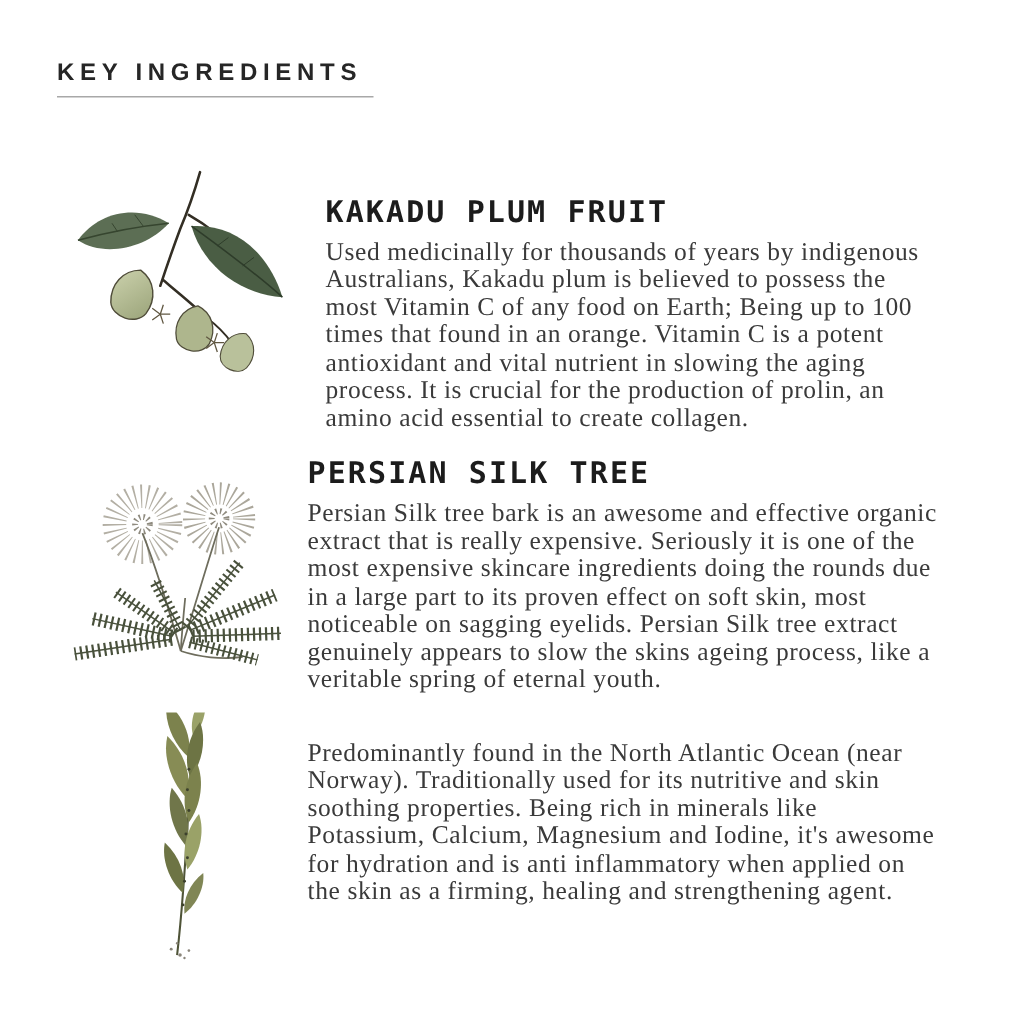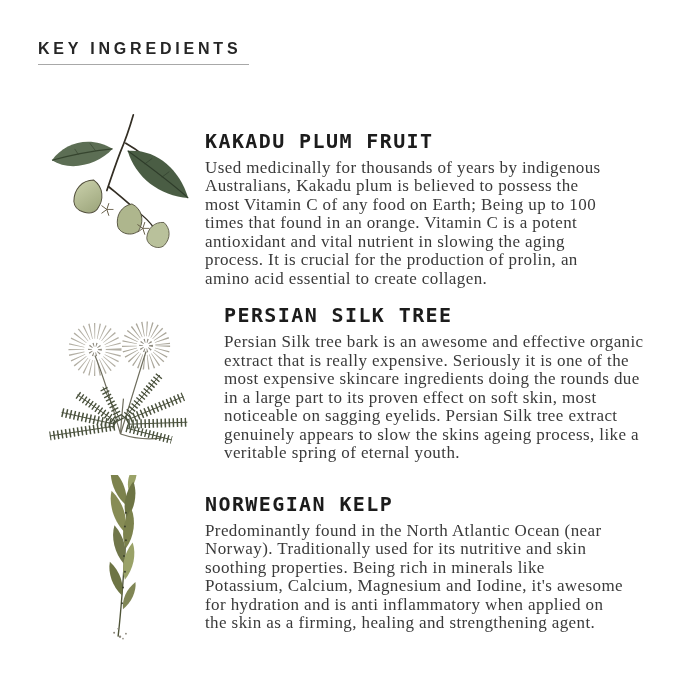--- a/index.html
+++ b/index.html
@@ -54,22 +54,22 @@
   }
   .body {
     font-size: 17px;
     line-height: 18.5px;
     letter-spacing: 0.4px;
     color: #3a3a3a;
     margin: 0;
     white-space: pre-line;
   }
   .section-1 { margin-top: 46px; }
-  .section-1 .text-col { margin-top: 19px; }
-  .section-2 { margin-top: 16px; gap: 19px; }
+  .section-1 .text-col { margin-top: 19px; margin-left: 12px; }
+  .section-2 { margin-top: 16px; }
   .section-2 .icon-col { margin-top: 6px; }
   .section-3 { margin-top: 12px; }
   .section-3 .text-col { margin-top: 18px; }
 </style>
 </head>
 <body>
 
 <div class="page">
 
   <h1 class="heading">KEY INGREDIENTS</h1>
@@ -224,21 +224,20 @@
         <g fill="#8a857a">
           <circle cx="52" cy="160" r="1"></circle>
             <circle cx="58" cy="164" r="1.2"></circle>
           <circle cx="64" cy="161" r="0.9"></circle>
             <circle cx="56" cy="156" r="0.8"></circle>
           <circle cx="61" cy="166" r="0.8"></circle>
         </g>
       </svg>
     </div>
     <div class="text-col">
-      <h2 class="sec-title">NORWEGIAN KELP</h2>
       <p class="body">Predominantly found in the North Atlantic Ocean (near
 Norway). Traditionally used for its nutritive and skin
 soothing properties. Being rich in minerals like
 Potassium, Calcium, Magnesium and Iodine, it's awesome
 for hydration and is anti inflammatory when applied on
 the skin as a firming, healing and strengthening agent.</p>
     </div>
   </div>
 
 </div>

